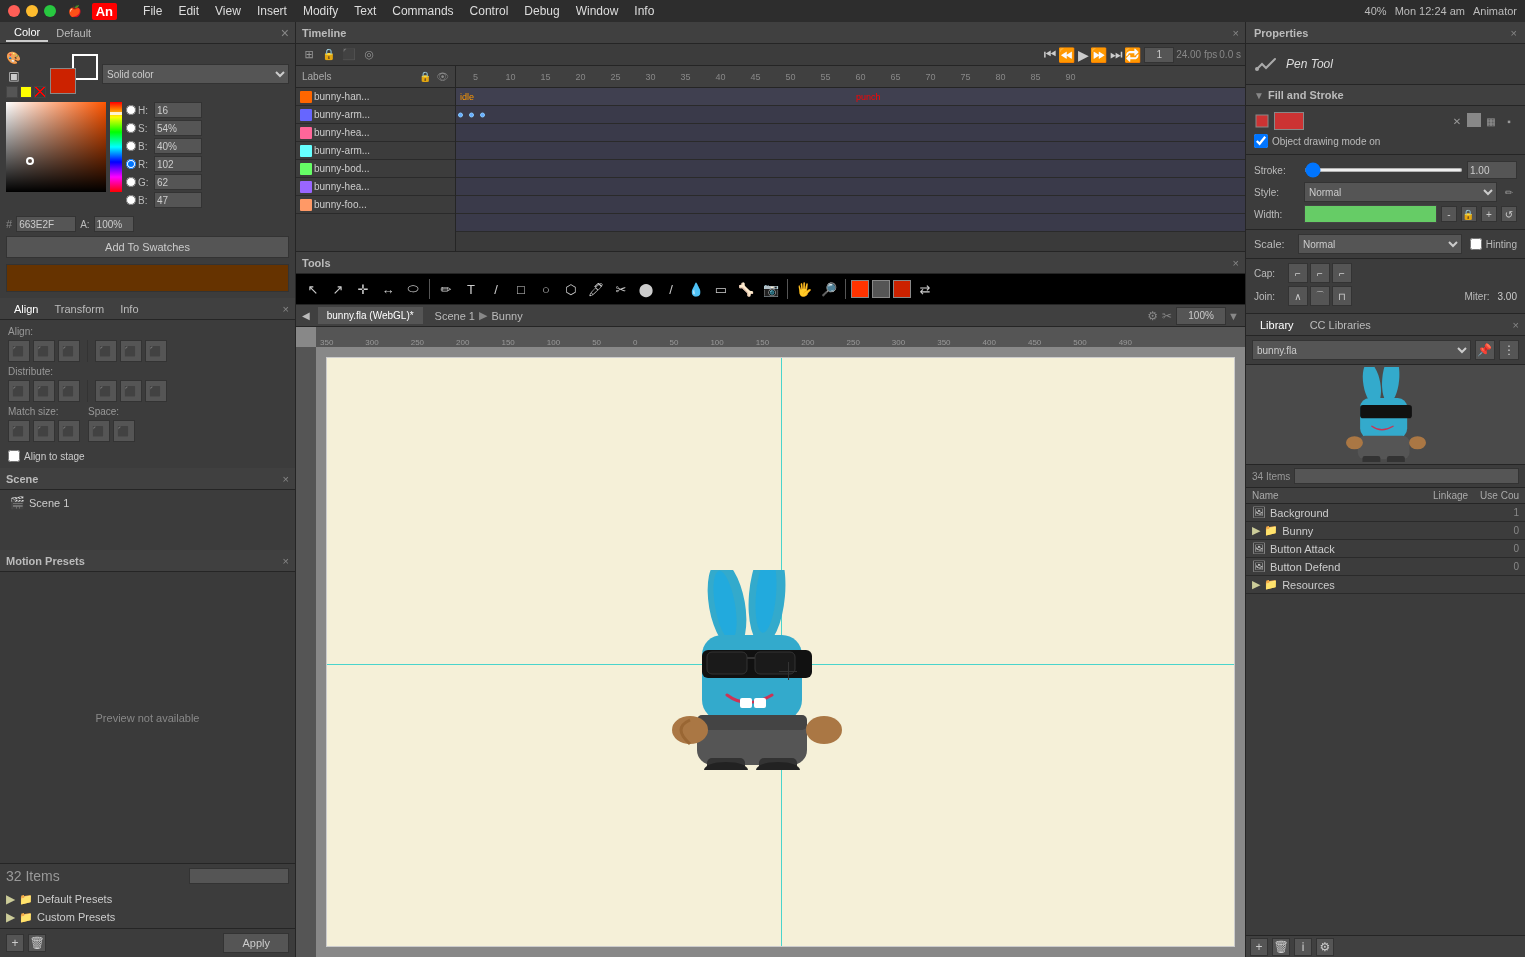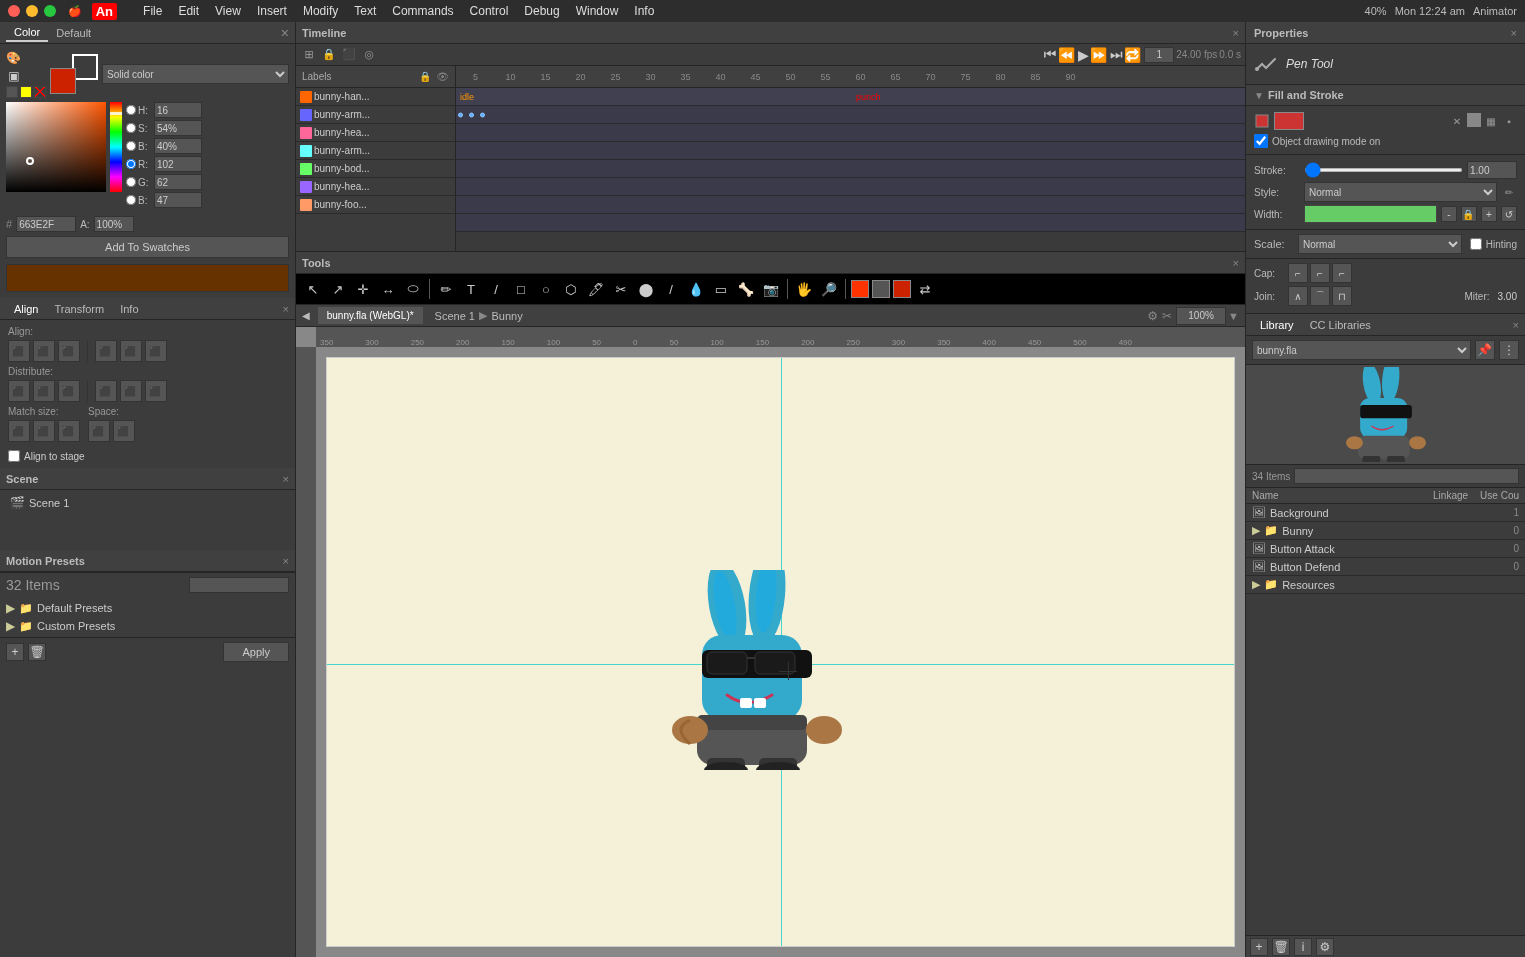--- a/index.html
+++ b/index.html
@@ -390,20 +390,23 @@
           <span>Scene 1</span>
         </div>
       </div>
     </div>
 
     <div class="motion-content">
       <div class="motion-panel-header">
         <span class="motion-label">Motion Presets</span>
         <span style="margin-left:auto;color:#888;cursor:pointer;">×</span>
       </div>
+      <div class="motion-preview">
+        <span>Preview not available</span>
+      </div>
       <div class="motion-footer">
         <span class="motion-count">32 Items</span>
         <input class="motion-search" type="text" style="">
       </div>
       <div class="motion-list">
         <div class="motion-list-item">
           <span style="color:#cc9;font-size:12px;">▶</span>
           <span style="font-size:11px;">📁</span>
           <span>Default Presets</span>
         </div>

